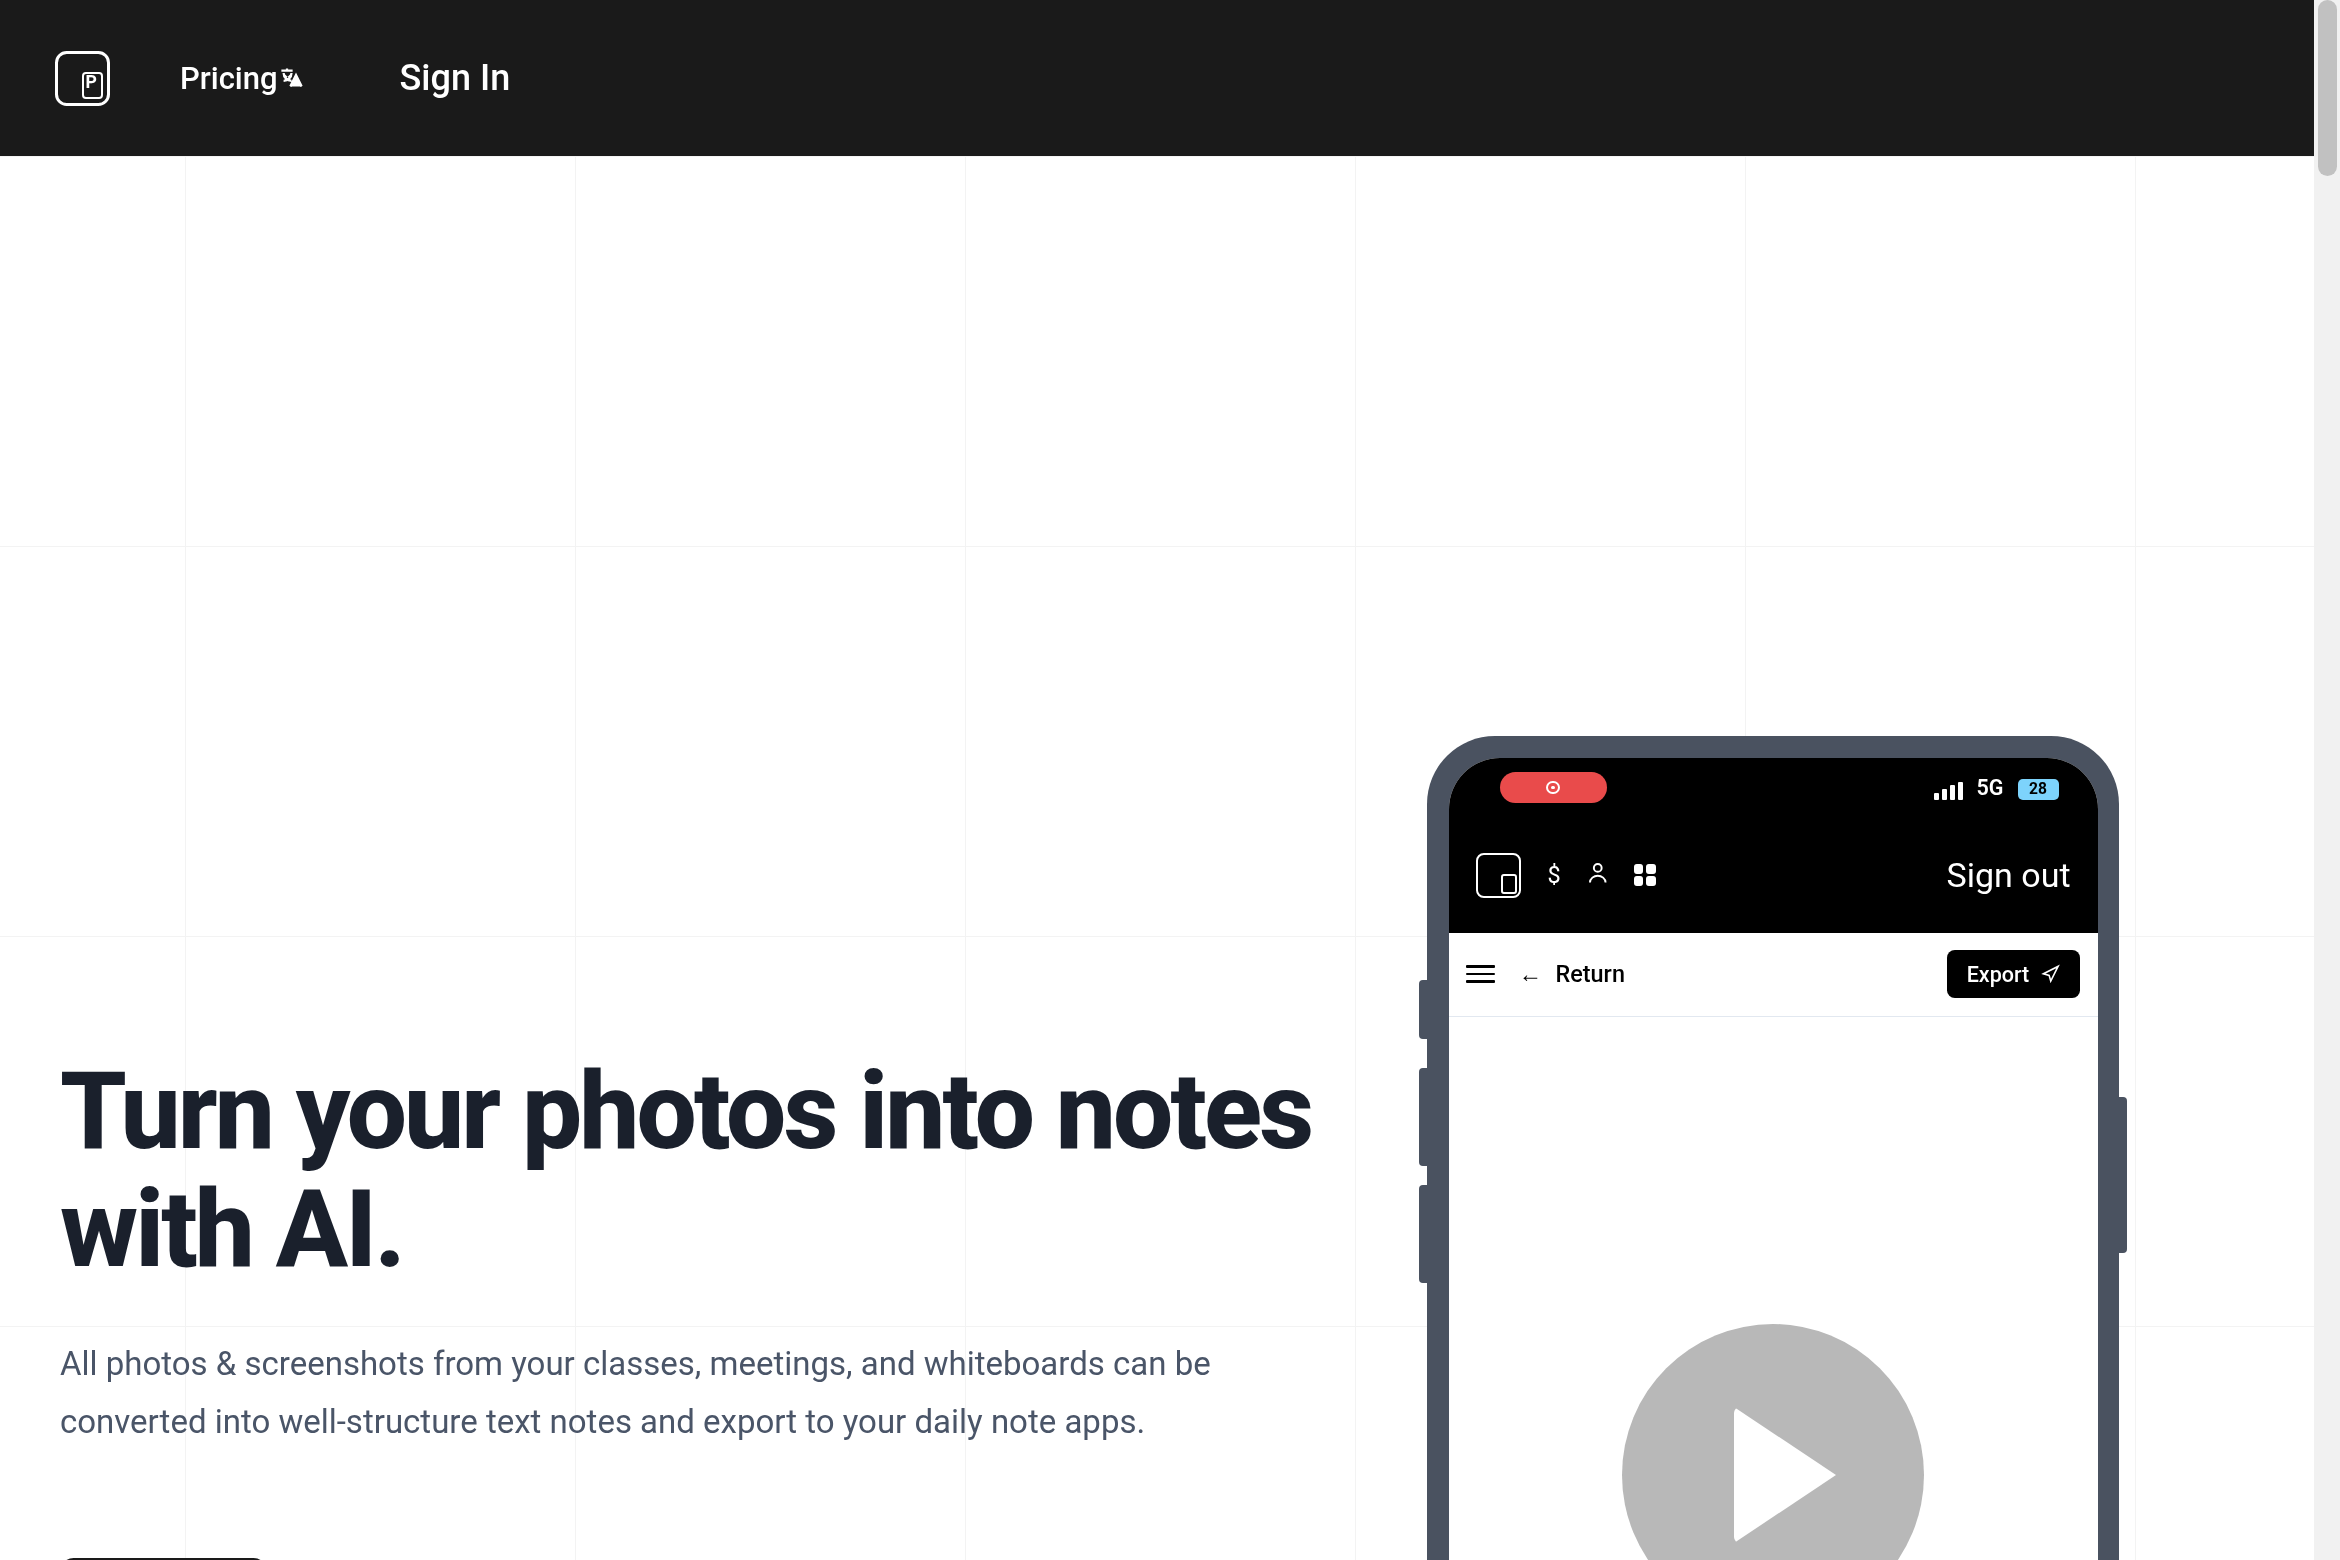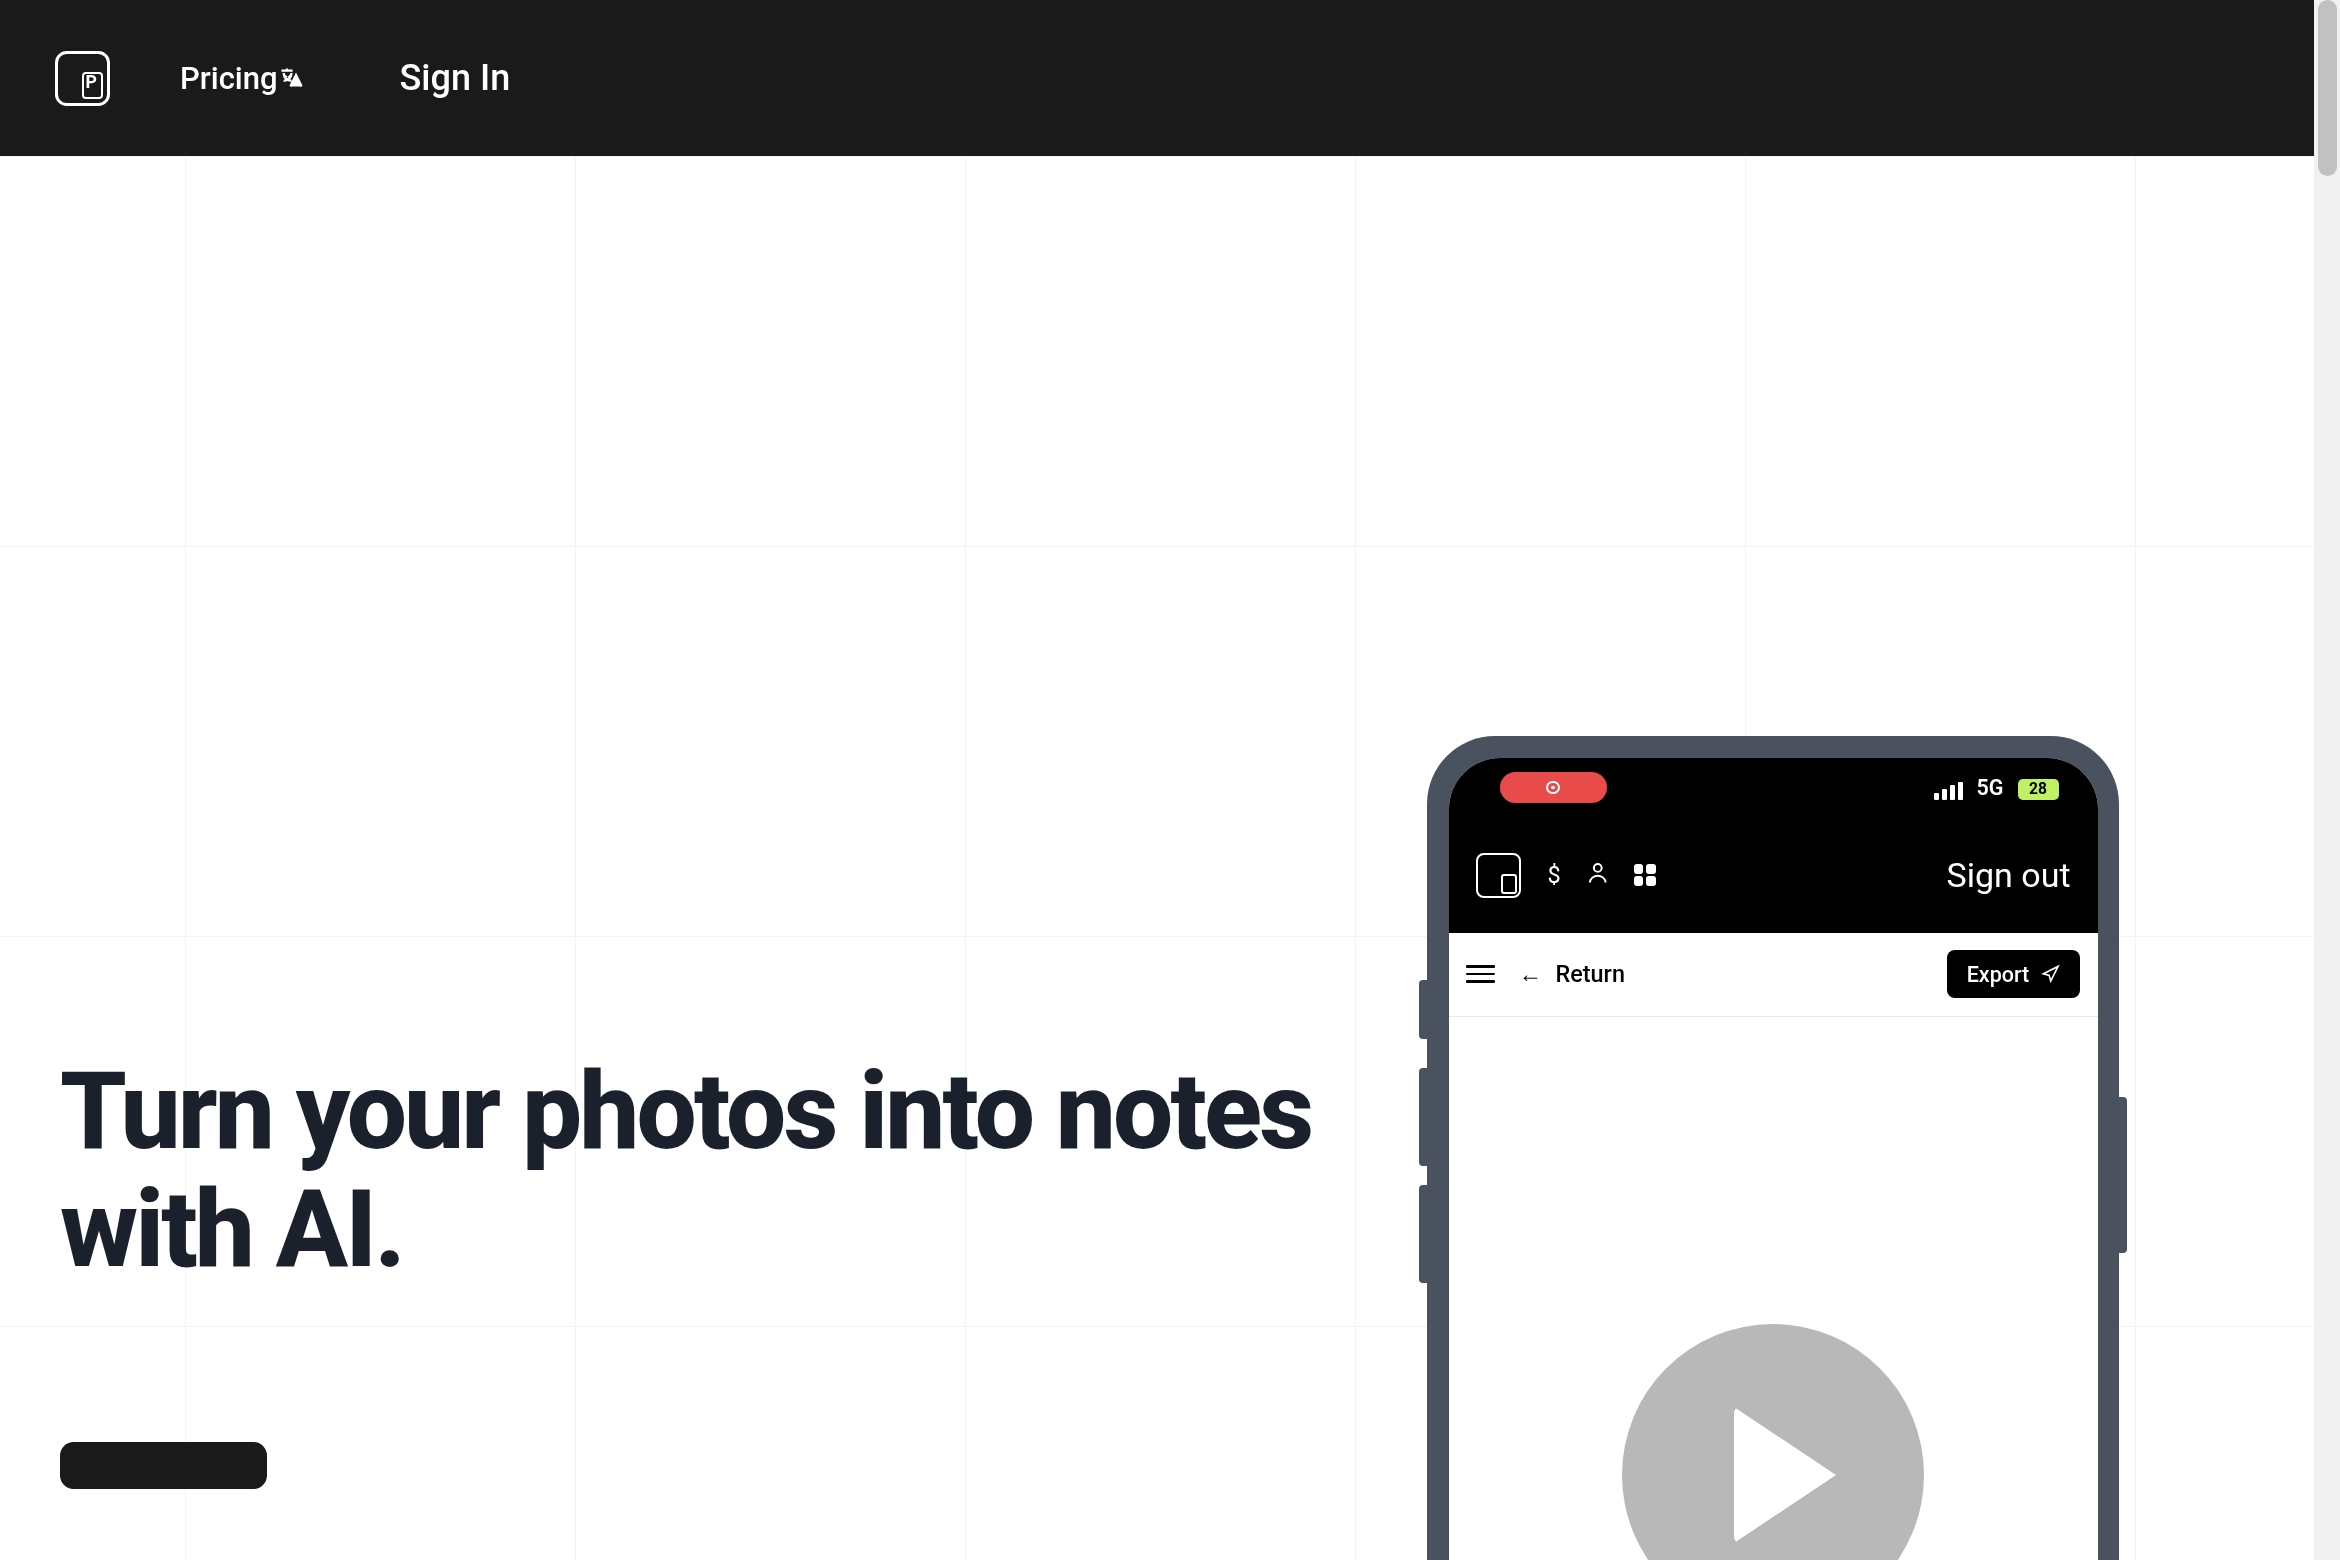--- a/index.html
+++ b/index.html
@@ -310,21 +310,21 @@
     
     .network-text {
       color: #ffffff;
       font-size: 21.5px;
       font-weight: 600;
     }
     
     .battery {
       width: 41px;
       height: 21.5px;
-      background: #bef264;
+      background: #7dd3fc;
       border-radius: 4.9px;
       display: flex;
       align-items: center;
       justify-content: center;
     }
     
     .battery-text {
       color: #000000;
       font-size: 15.6px;
       font-weight: 700;
@@ -529,20 +529,21 @@
         <path d="M3 5h10M8 3v2m3 14l5-10 5 10M19 15h-6M5 7c0 4 3 7 7 7M12 7c0 4-3 7-7 7"></path>
       </svg>
     </div>
     <a class="signin">Sign In</a>
   </div>
 </header>
 
 <div class="hero">
   <div class="hero-left">
     <h1 class="hero-title">Turn your photos into notes with AI.</h1>
+    <p class="hero-subtitle">All photos &amp; screenshots from your classes, meetings, and whiteboards can be converted into well-structure text notes and export to your daily note apps.</p>
     <div class="cta-button"></div>
   </div>
 
   <div class="phone-container">
     <div class="phone">
       <div class="phone-btn-left-1"></div>
       <div class="phone-btn-left-2"></div>
       <div class="phone-btn-left-3"></div>
       <div class="phone-btn-right"></div>
 

